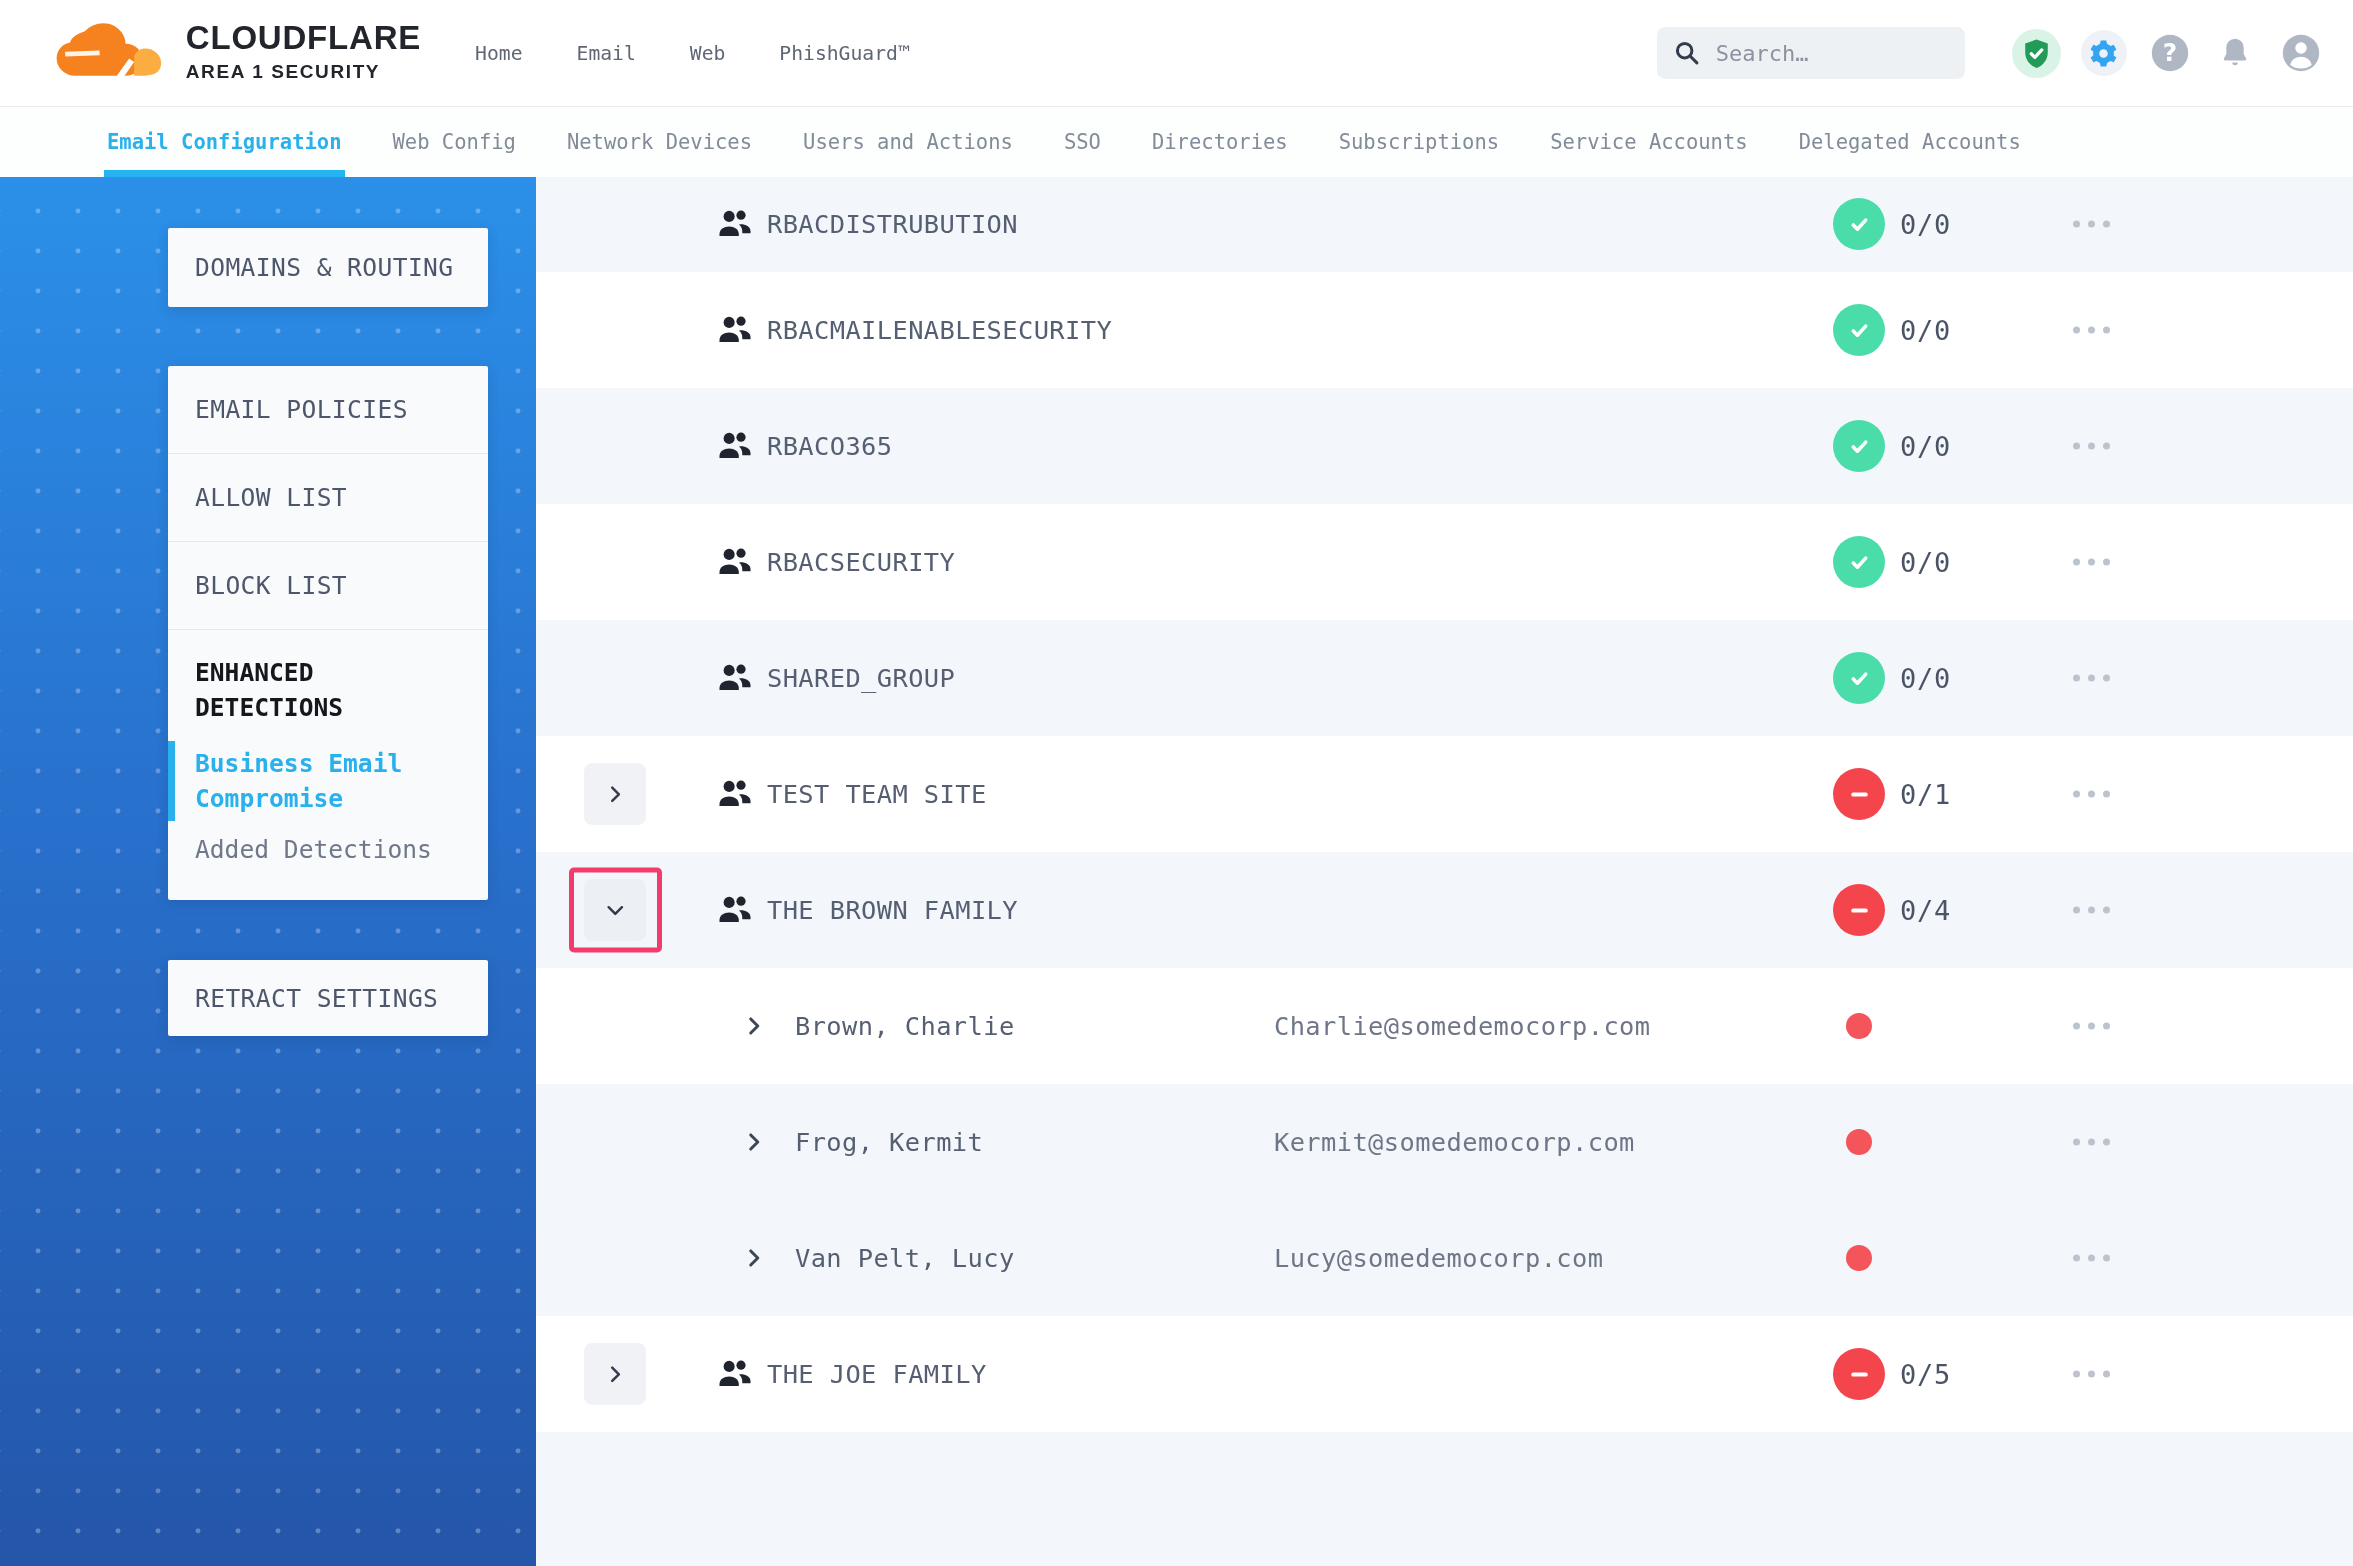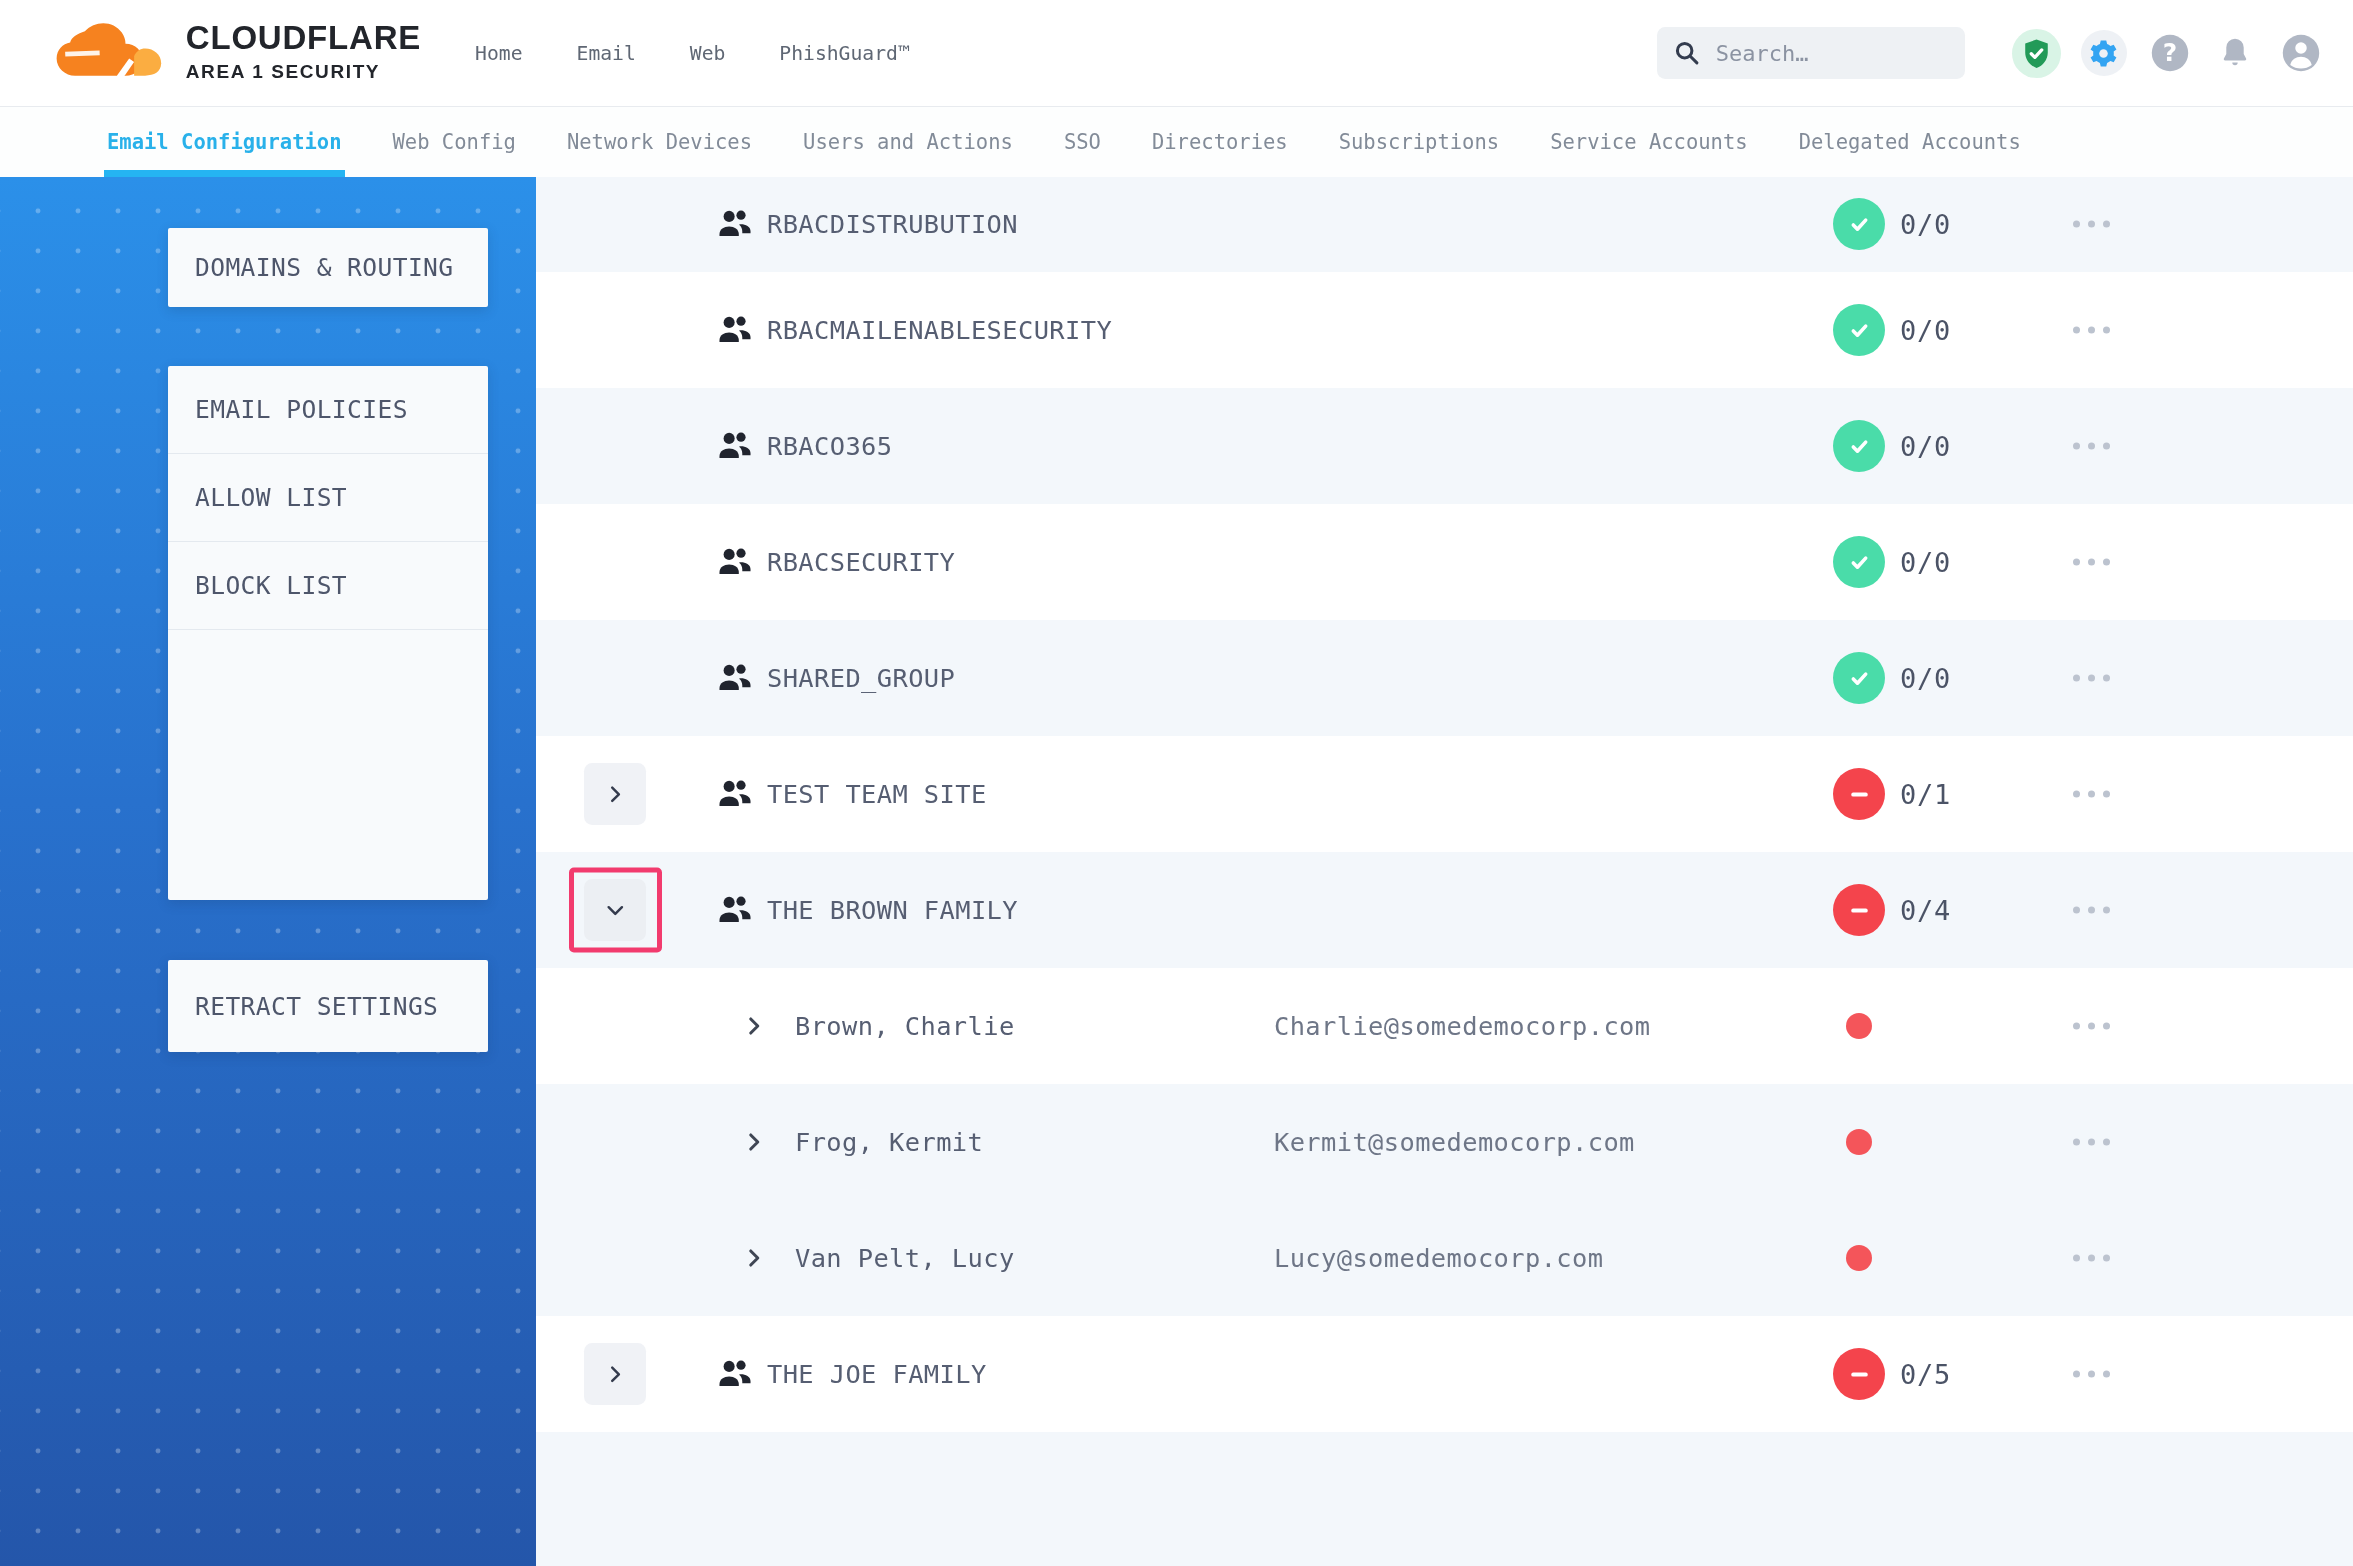--- a/index.html
+++ b/index.html
@@ -47,21 +47,21 @@
     background-image:radial-gradient(circle, rgba(255,255,255,.28) 2.1px, rgba(255,255,255,0) 2.8px);
     background-size:40px 40px; background-position:18px 14.8px; pointer-events:none; }
 
   
   .sidebar { position:absolute; left:160px; top:0; width:320px; }
   .card { position:absolute; left:8px; width:320px; background:#f8fafc; border-radius:2px;
     box-shadow:0 3.3px 11.5px rgba(20,50,90,.18); overflow:hidden; }
   .card.single { display:flex; align-items:center; padding:0 23px 0 27px; font-size:24.6px;
     color:#4e566b; cursor:pointer; letter-spacing:0.4px; }
   #card-domains { top:52px; height:79px; }
-  #card-retract { top:784px; height:92px; }
+  #card-retract { top:784px; height:76px; }
   #card-policies { top:190px; height:534px; }
   .sb-item { height:88px; display:flex; align-items:center; padding:0 23px 0 27px;
     border-bottom:0.8px solid #e4e9ef; font-size:24.6px; color:#4e566b; cursor:pointer; letter-spacing:0.4px; }
   .sb-block { position:relative; padding:24.6px 23px 0 27px; }
   .sb-strong { font-size:24.6px; font-weight:bold; color:#15171d; line-height:35px; cursor:pointer; }
   .sb-active { position:relative; margin-top:21px; font-size:24.6px; font-weight:bold; color:#28b1ec;
     line-height:35px; cursor:pointer; }
   .sb-active::before { content:""; position:absolute; left:-27px; top:-4.9px; height:80px; width:6.6px;
     background:#28b1ec; }
   .sb-sub { margin-top:19.7px; font-size:24.6px; color:#6f7788; cursor:pointer; }
@@ -177,20 +177,25 @@
     <div class="dots"></div>
 
     <aside class="sidebar">
       <div class="card single" id="card-domains">
         <span>DOMAINS &amp; ROUTING</span>
       </div>
       <div class="card" id="card-policies">
           <div class="sb-item">EMAIL POLICIES</div>
           <div class="sb-item">ALLOW LIST</div>
           <div class="sb-item">BLOCK LIST</div>
+          <div class="sb-block">
+            <div class="sb-strong">ENHANCED DETECTIONS</div>
+            <div class="sb-active">Business Email Compromise</div>
+            <div class="sb-sub">Added Detections</div>
+          </div>
         </div>
       <div class="card single" id="card-retract">
         <span>RETRACT SETTINGS</span>
       </div>
     </aside>
 
     <section class="content" id="table">
         <div class="row light">
           <span class="grp-icon">
             <svg viewBox="0 0 24 24" width="38" height="38">

